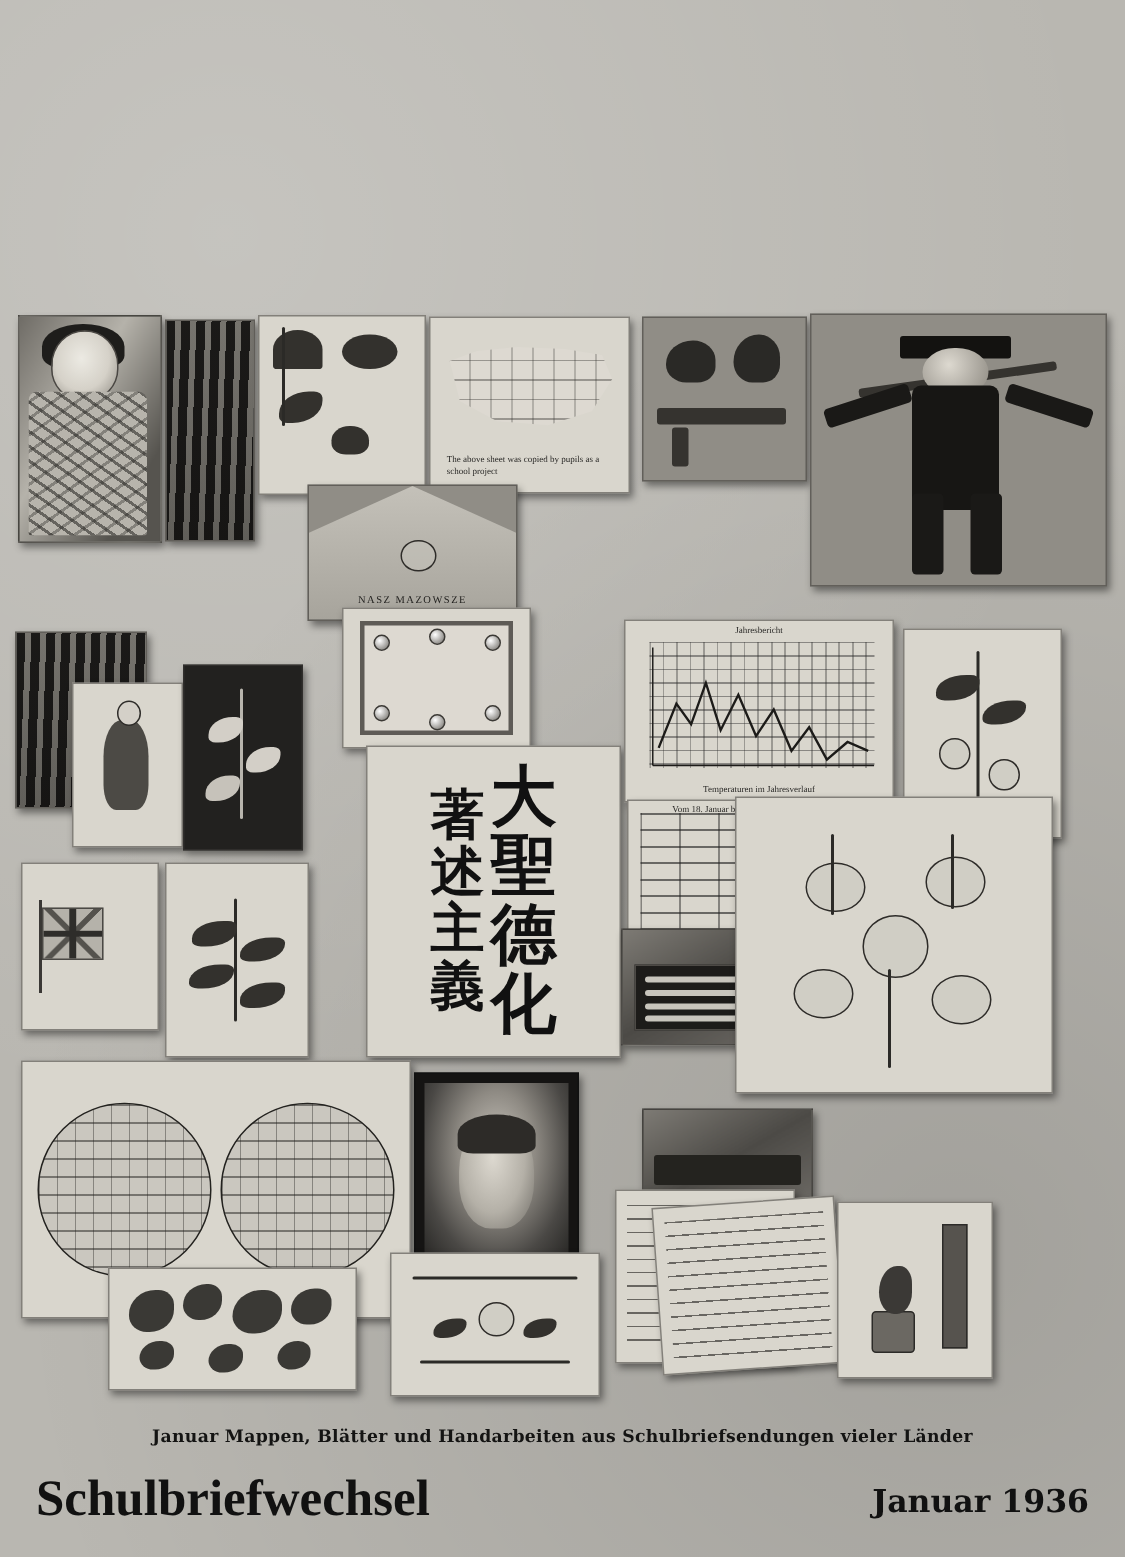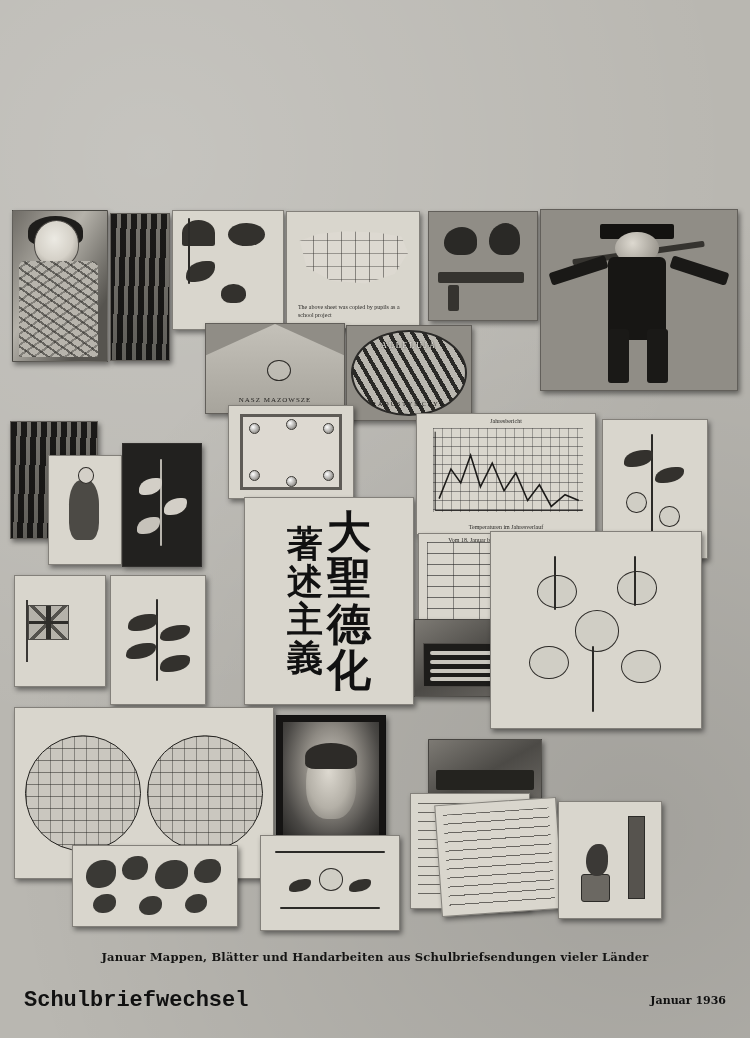--- a/index.html
+++ b/index.html
@@ -481,30 +481,30 @@
     left: 0;
     right: 0;
     top: 975px;
     height: 50px;
     padding: 0 24px;
     display: flex;
     align-items: center;
     justify-content: space-between;
   }
   #footer-left {
-    font-family: Liberation Mono, monospace;
+    font-family: Liberation Serif, serif;
     font-weight: bold;
-    font-size: 22px;
+    font-size: 34px;
     color: #111;
     letter-spacing: 0px;
   }
   #footer-right {
     font-family: "DejaVu Serif", serif;
     font-weight: bold;
-    font-size: 11px;
+    font-size: 21px;
     color: #111;
   }
 </style>
 </head>
 <body>
 
 <div id="page">
 
 
   <div id="collage">
@@ -549,25 +549,20 @@
       <div class="mar-leg l"></div>
       <div class="mar-leg r"></div>
     </div>
 
     <div class="item mid" style="left:195px; top:118px; width:140px; height:91px;">
       <div class="pennant"></div>
       <div class="blossom" style="left:44%; top:40%; width:16%; height:22%;"></div>
       <div class="pennant-text">NASZ MAZOWSZE</div>
     </div>
 
-    <div class="item mid" id="item-oval-alleluja" style="left:336px; top:120px; width:126px; height:96px;">
-      <div class="oval"></div>
-      <div class="oval-label">ALLELUJA</div>
-      <div class="oval-label bottom">RADUSTYMCZYK</div>
-    </div>
 
     <div class="item paper" style="left:218px; top:200px; width:126px; height:94px;">
       <div class="stitch-frame"></div>
       <div class="stitch-dot" style="left:16%; top:18%;"></div>
       <div class="stitch-dot" style="left:46%; top:14%;"></div>
       <div class="stitch-dot" style="left:76%; top:18%;"></div>
       <div class="stitch-dot" style="left:16%; top:70%;"></div>
       <div class="stitch-dot" style="left:46%; top:76%;"></div>
       <div class="stitch-dot" style="left:76%; top:70%;"></div>
     </div>

